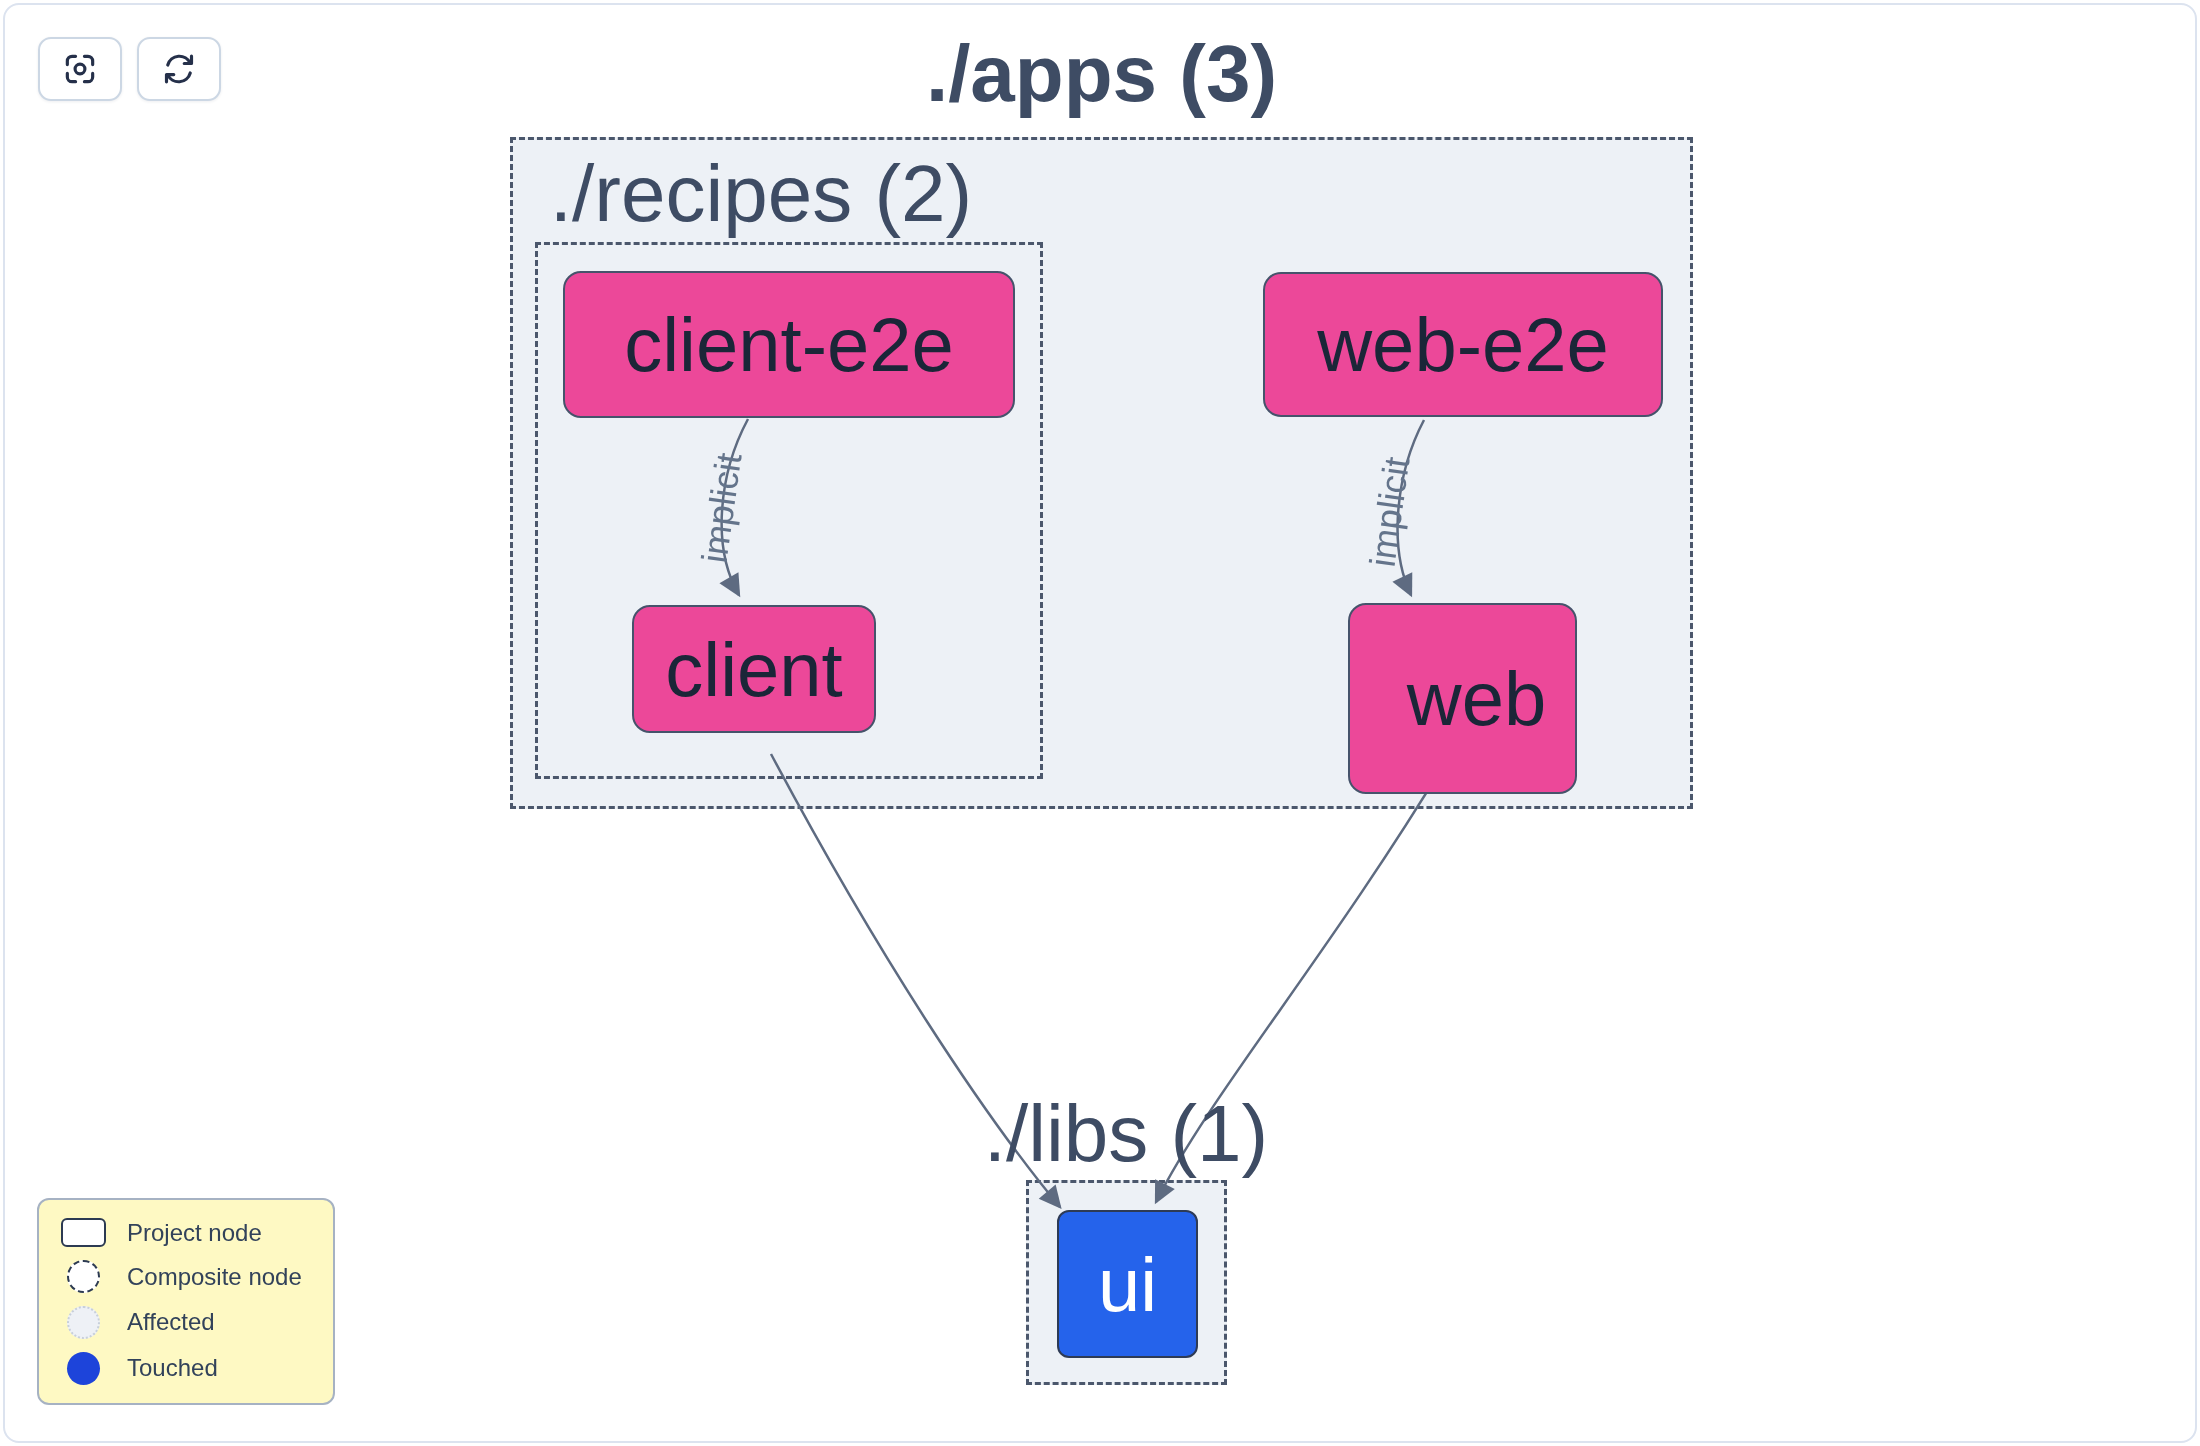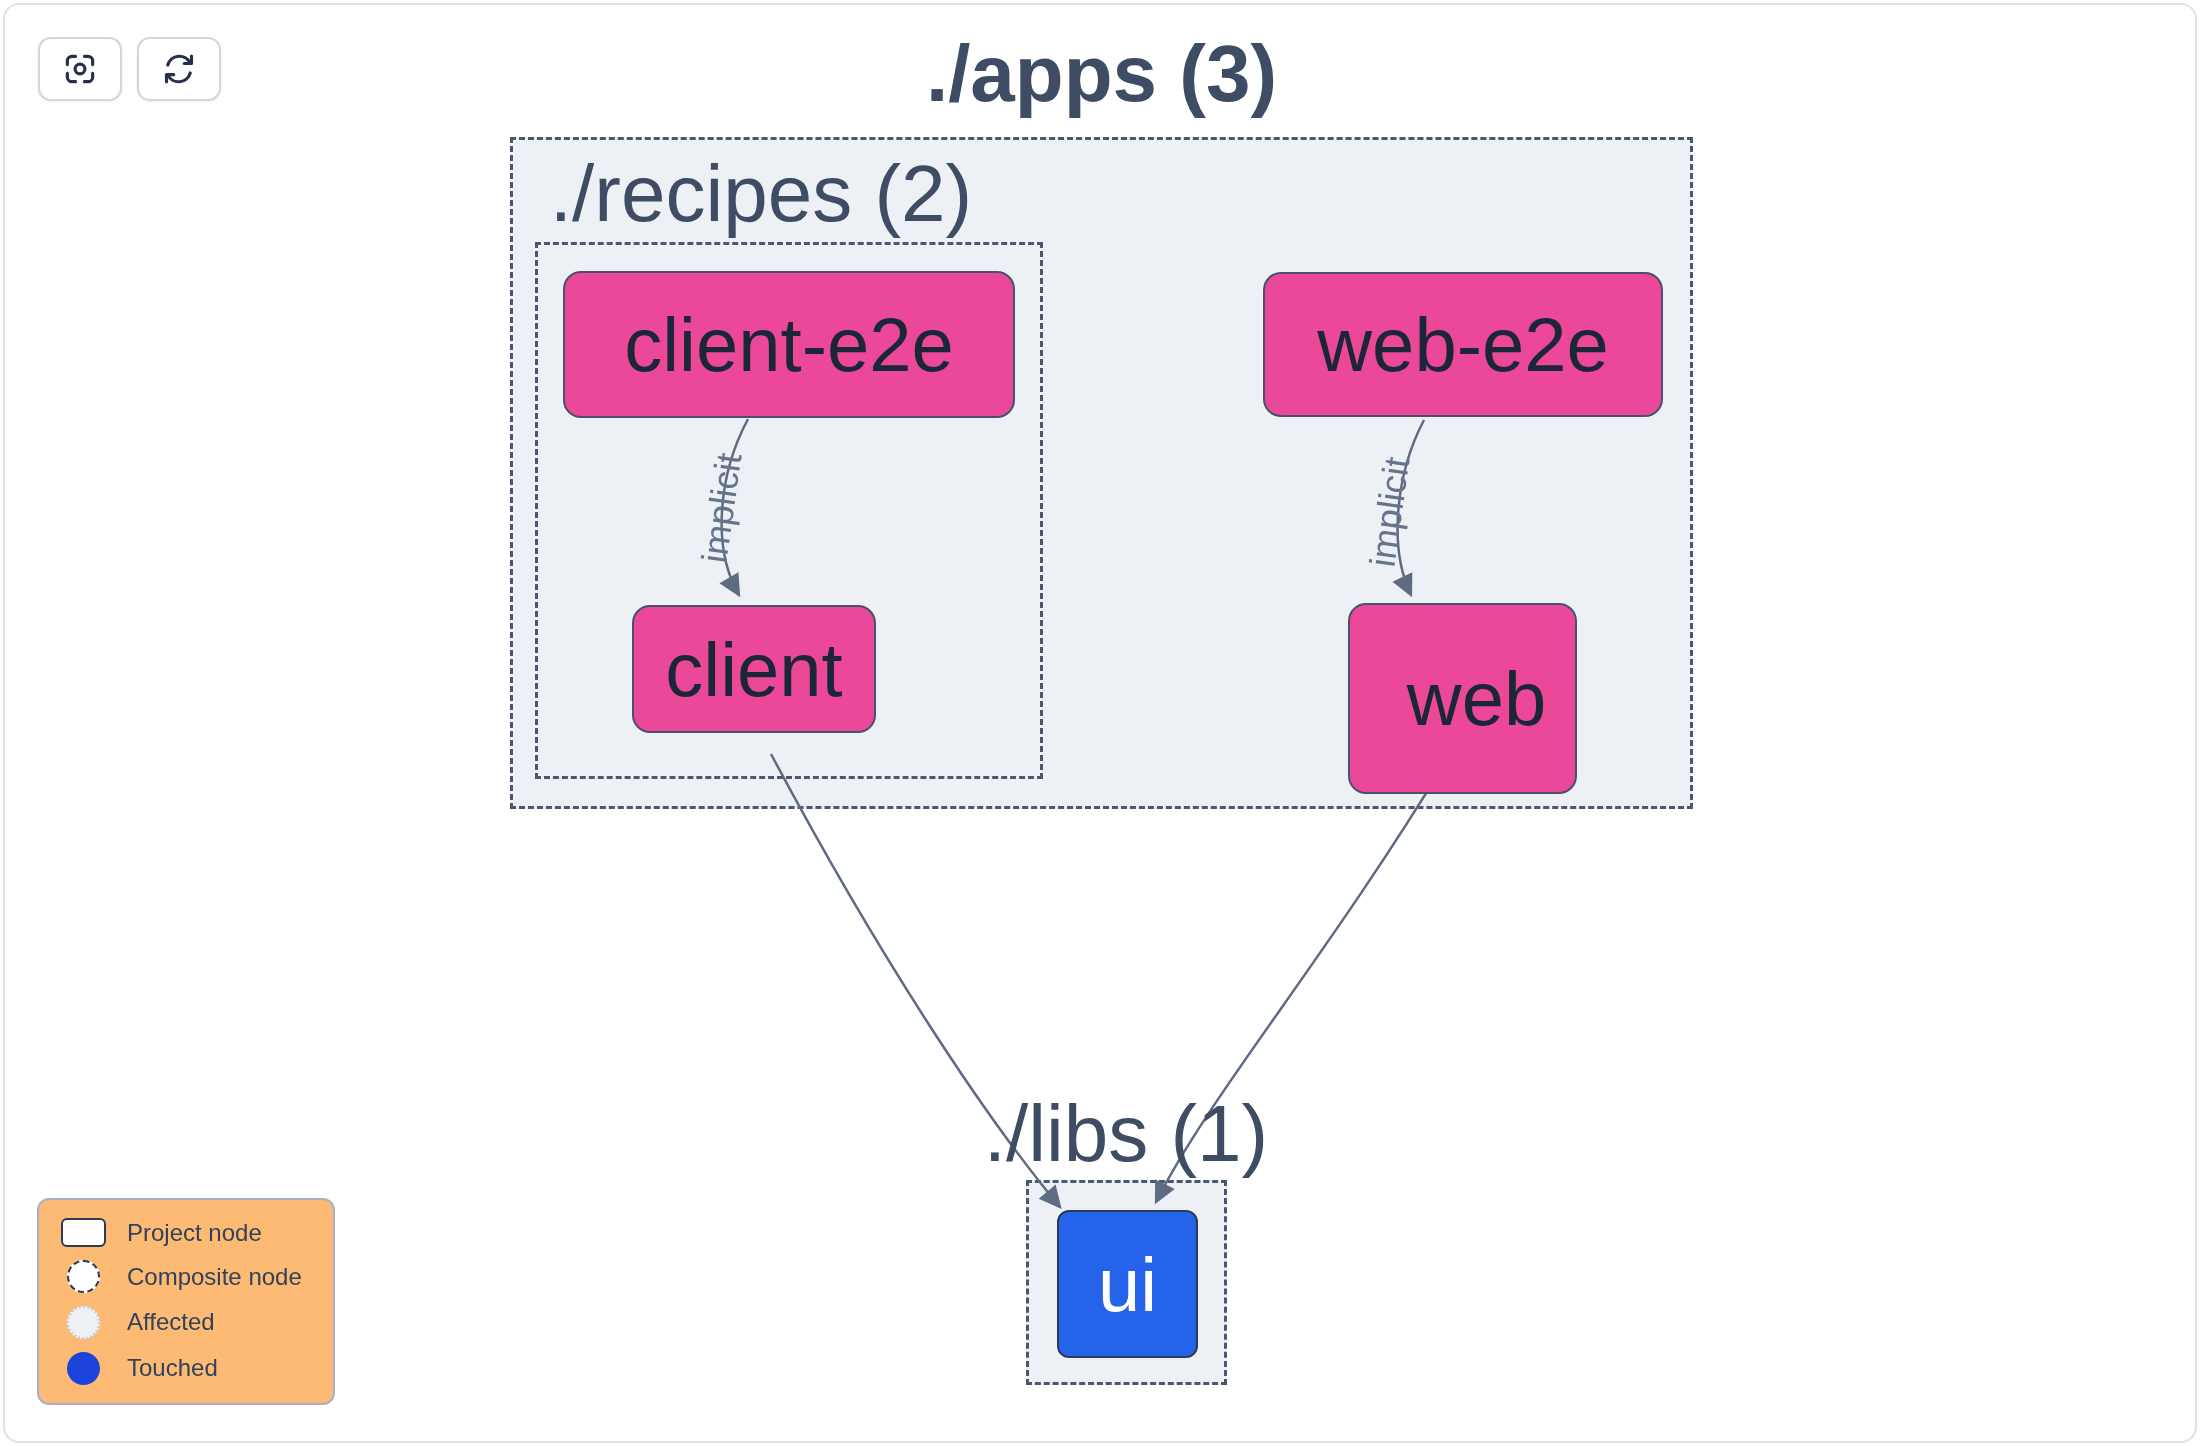--- a/index.html
+++ b/index.html
@@ -38,21 +38,21 @@
   .node.touched{background:#2563eb;color:#ffffff;border-color:#2e3b55;border-radius:12px;}
   
   .edges{position:absolute;left:0;top:0;z-index:5;}
   .edges path.edge{stroke:#5e6b81;stroke-width:2.5;fill:none;}
   .edge-label{
     position:absolute;font-size:36px;color:#64748b;white-space:nowrap;z-index:7;
   }
   
   .legend{
     position:absolute;left:37px;top:1198px;width:298px;height:207px;
-    background:#fdba74;border:2px solid #a6b2c3;border-radius:12px;
+    background:#fef9c3;border:2px solid #a6b2c3;border-radius:12px;
     box-sizing:border-box;display:flex;flex-direction:column;
     justify-content:space-around;padding:12px 18px;z-index:30;
   }
   .legend-row{display:flex;align-items:center;}
   .legend-ic{width:52px;display:flex;align-items:center;justify-content:center;flex:0 0 52px;}
   .legend-label{margin-left:18px;font-size:24px;color:#32425a;}
   .ic-project{width:45px;height:29px;border:2.5px solid #2c3a52;border-radius:6px;
     background:#ffffff;box-sizing:border-box;}
   .ic-composite{width:33px;height:33px;border:2px dashed #2c3a52;border-radius:50%;
     background:#ffffff;box-sizing:border-box;}

